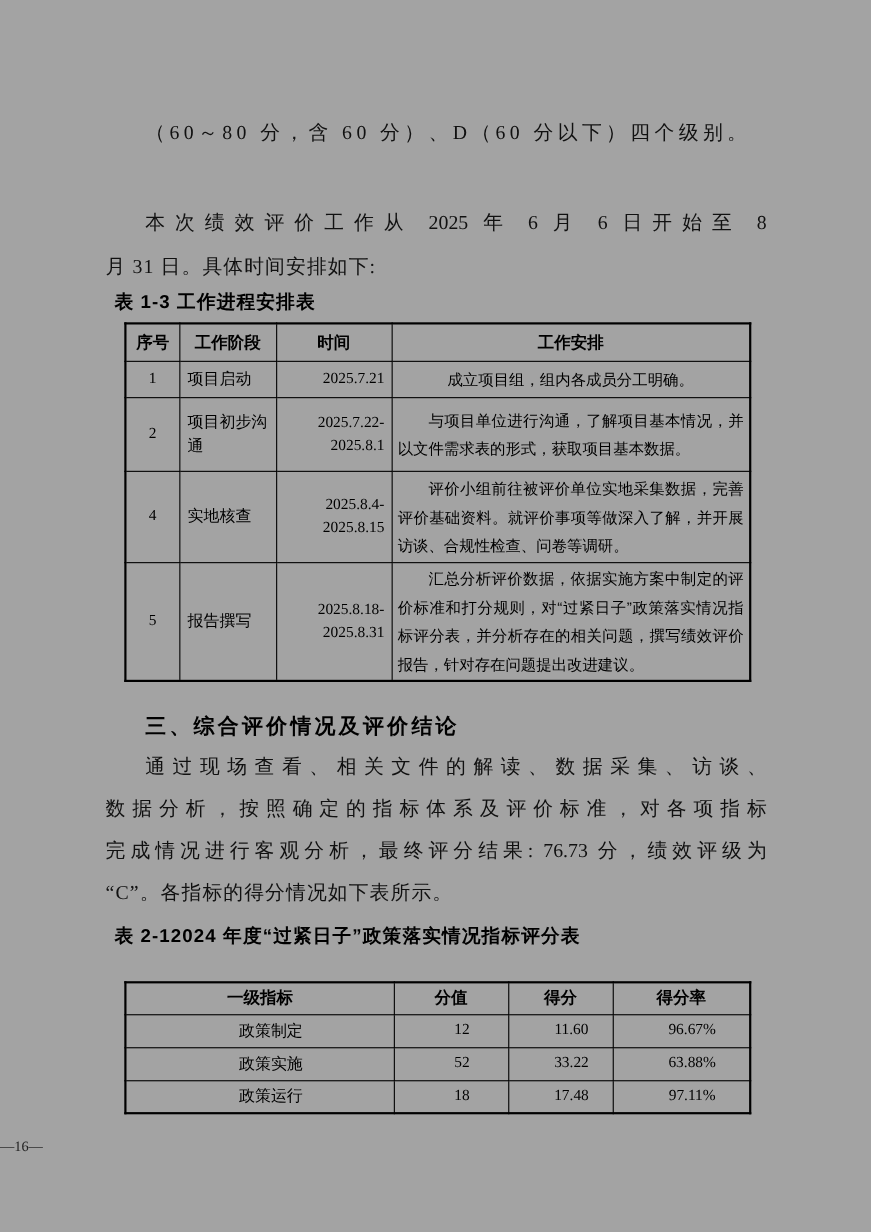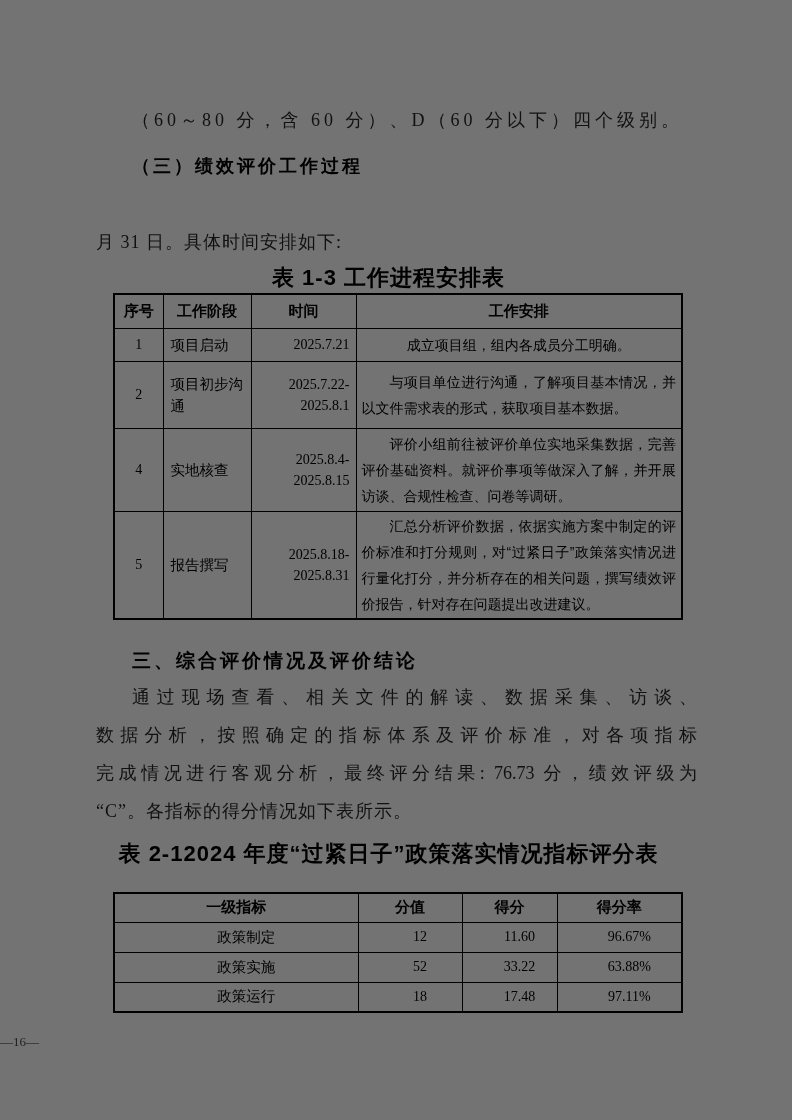--- a/index.html
+++ b/index.html
@@ -1,20 +1,20 @@
 <!DOCTYPE html>
 <html><head>
 <meta charset="utf-8">
 <style>
   html,body { margin:0; padding:0; background:#e8e8e8; }
   .page {
     position:relative;
     width:792px; height:1120px;
     margin:0 auto;
-    background:#737373;
+    background:#a3a3a3;
     color:#000;
     font-family:"Liberation Serif", serif;
     overflow:hidden;
   }
   
   .bline {
     position:absolute;
     left:96px; width:601px;
     font-size:18px; line-height:26px;
     color:#111;
@@ -31,25 +31,24 @@
   }
   .sec-head {
     font-family:"Liberation Sans", sans-serif;
     font-weight:bold;
     font-size:19px;
     letter-spacing:3px;
     color:#000;
   }
   .tbl-title {
     position:absolute;
-    left:88px; width:601px;
-    text-align:center;
+    left:104px; width:601px;
     font-family:"Liberation Sans", sans-serif;
     font-weight:bold;
-    font-size:22px;
+    font-size:17px;
     letter-spacing:1px;
     color:#000;
   }
   
   table.doc-table {
     position:absolute;
     left:113px;
     border-collapse:collapse;
     table-layout:fixed;
     border:2px solid #000;
@@ -100,22 +99,22 @@
     font-family:"Liberation Serif", serif;
   }
 </style>
 </head>
 <body>
 
 <div class="page">
 
   <div class="bline indent ls4" style="top:107px">（60～80 分，含 60 分）、D（60 分以下）四个级别。</div>
 
-  <div class="bline indent kai-head" style="top:153px">（三）绩效评价工作过程</div>
-
+
+  <div class="bline indent jline" style="top:189px">本次绩效评价工作从 2025 年 6 月 6 日开始至 8</div>
   <div class="bline ls1" style="top:229px">月 31 日。具体时间安排如下:</div>
 
   <div class="tbl-title" style="top:263px">表 1-3 工作进程安排表</div>
 
   <table class="doc-table" id="t1">
     <colgroup>
         <col style="width:49px">
         <col style="width:88px">
         <col style="width:105px">
         <col style="width:326px">
@@ -144,21 +143,21 @@
       <tr>
         <td class="c-no">4</td>
         <td class="c-stage">实地核查</td>
         <td class="c-time">2025.8.4-2025.8.15</td>
         <td class="c-arr">评价小组前往被评价单位实地采集数据，完善评价基础资料。就评价事项等做深入了解，并开展访谈、合规性检查、问卷等调研。</td>
       </tr>
       <tr>
         <td class="c-no">5</td>
         <td class="c-stage">报告撰写</td>
         <td class="c-time">2025.8.18-2025.8.31</td>
-        <td class="c-arr">汇总分析评价数据，依据实施方案中制定的评价标准和打分规则，对“过紧日子”政策落实情况进行量化打分，并分析存在的相关问题，撰写绩效评价报告，针对存在问题提出改进建议。</td>
+        <td class="c-arr">汇总分析评价数据，依据实施方案中制定的评价标准和打分规则，对“过紧日子”政策落实情况指标评分表，并分析存在的相关问题，撰写绩效评价报告，针对存在问题提出改进建议。</td>
       </tr>
     </tbody>
   </table>
 
   <div class="bline indent sec-head" style="top:648px">三、综合评价情况及评价结论</div>
 
   <div class="bline indent jline" style="top:684px">通过现场查看、相关文件的解读、数据采集、访谈、</div>
   <div class="bline jline" style="top:722px">数据分析，按照确定的指标体系及评价标准，对各项指标</div>
   <div class="bline jline" style="top:760px">完成情况进行客观分析，最终评分结果: 76.73 分，绩效评级为</div>
   <div class="bline ls1" style="top:798px">“C”。各指标的得分情况如下表所示。</div>

